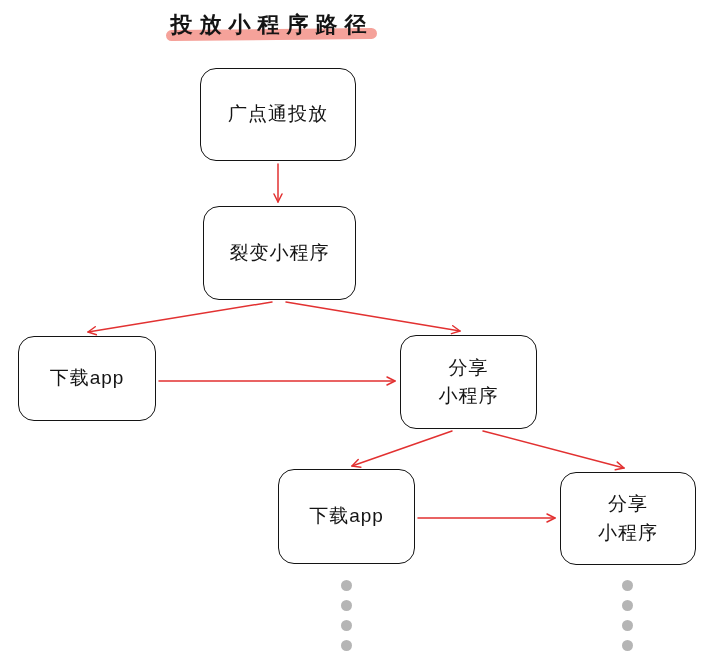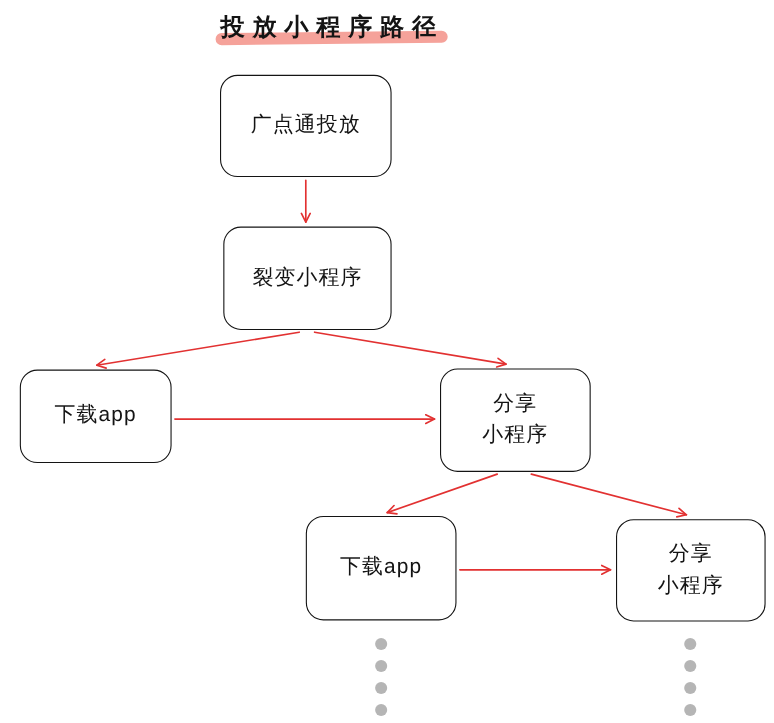--- a/index.html
+++ b/index.html
@@ -12,21 +12,21 @@
     width: 704px;
     height: 657px;
     background: var(--background, #ffffff);
     font-family: "Liberation Sans", "DejaVu Sans", sans-serif;
     overflow: hidden;
   }
 
   
   .title-wrap {
     position: absolute;
-    left: 192px;
+    left: 162px;
     top: 10px;
     width: 220px;
     height: 36px;
   }
   .title-highlight {
     position: absolute;
     left: 4px;
     top: 19px;
     width: 211px;
     height: 11px;

